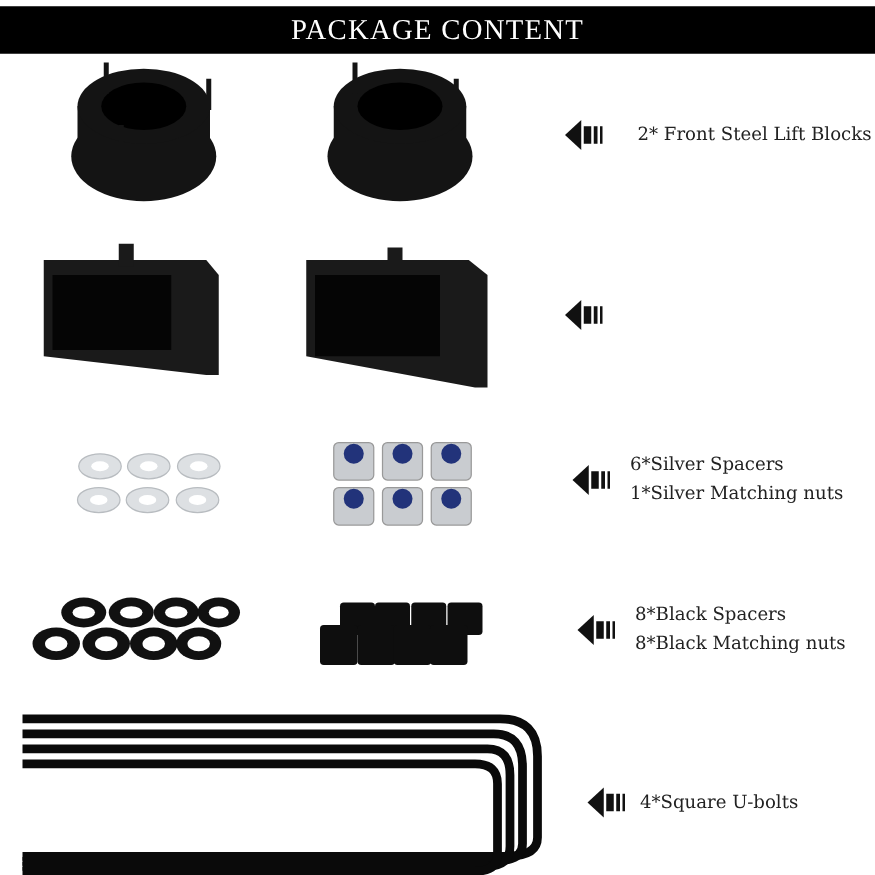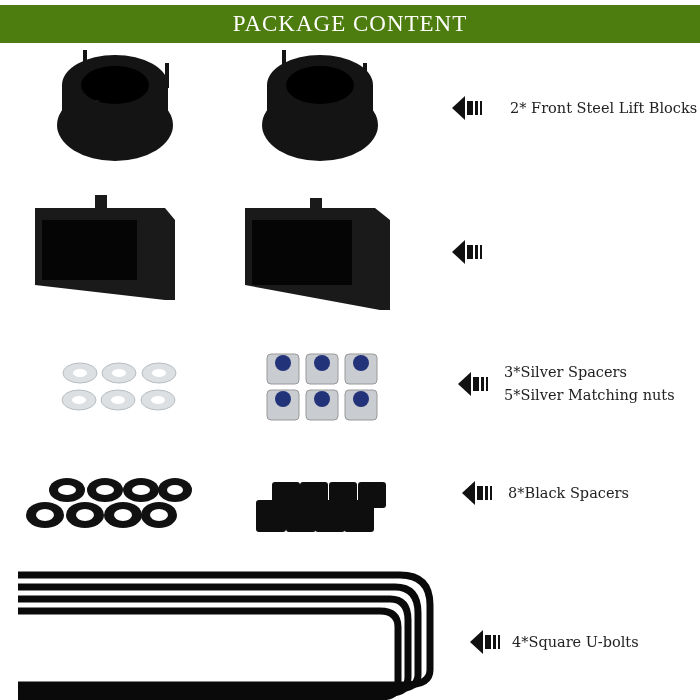--- a/index.html
+++ b/index.html
@@ -1,17 +1,17 @@
 <!DOCTYPE html>
 <html><head>
 <meta charset="utf-8">
 <style>
 *{box-sizing:border-box;margin:0;padding:0}
 body{width:700px;height:700px;background:#fff;position:relative;overflow:hidden;font-family:"DejaVu Serif",serif}
-.header{position:absolute;left:0;top:5px;width:700px;height:38px;background:#4d7c0f;color:#fff;display:flex;align-items:center;justify-content:center;font-family:"Liberation Serif",serif;font-size:23px;letter-spacing:1px}
+.header{position:absolute;left:0;top:5px;width:700px;height:38px;background:#000000;color:#fff;display:flex;align-items:center;justify-content:center;font-family:"Liberation Serif",serif;font-size:23px;letter-spacing:1px}
 .label{position:absolute;left:452px;display:flex;align-items:center;font-family:"DejaVu Serif",serif;font-size:14.5px;color:#222;white-space:nowrap}
 .label .txt{margin-left:28px;line-height:23px}
 .arrow{display:inline-flex;align-items:center}
 .arrow .head{width:0;height:0;border-top:12px solid transparent;border-bottom:12px solid transparent;border-right:13px solid #111}
 .arrow .bar{display:inline-block;background:#111;height:14px;margin-left:2px}
 svg{position:absolute}
 </style>
 </head>
 <body>
 
@@ -148,33 +148,34 @@
     </span>
 </div>
 <div class="label" style="top:361px;left:458px">
   <span class="arrow">
       <span class="head"></span>
       <span class="bar" style="width:6px"></span>
       <span class="bar" style="width:3px"></span>
       <span class="bar" style="width:2px"></span>
     </span>
   <span class="txt" style="margin-left:16px">
-      <span style="display:block">3*Silver Spacers</span>
-      <span style="display:block">5*Silver Matching nuts</span>
+      <span style="display:block">6*Silver Spacers</span>
+      <span style="display:block">1*Silver Matching nuts</span>
     </span>
 </div>
 <div class="label" style="top:481px;left:462px">
   <span class="arrow">
       <span class="head"></span>
       <span class="bar" style="width:6px"></span>
       <span class="bar" style="width:3px"></span>
       <span class="bar" style="width:2px"></span>
     </span>
   <span class="txt" style="margin-left:16px">
       <span style="display:block">8*Black Spacers</span>
+      <span style="display:block">8*Black Matching nuts</span>
     </span>
 </div>
 <div class="label" style="top:630px;left:470px">
   <span class="arrow">
       <span class="head"></span>
       <span class="bar" style="width:6px"></span>
       <span class="bar" style="width:3px"></span>
       <span class="bar" style="width:2px"></span>
     </span>
   <span class="txt" style="margin-left:12px">4*Square U-bolts</span>

